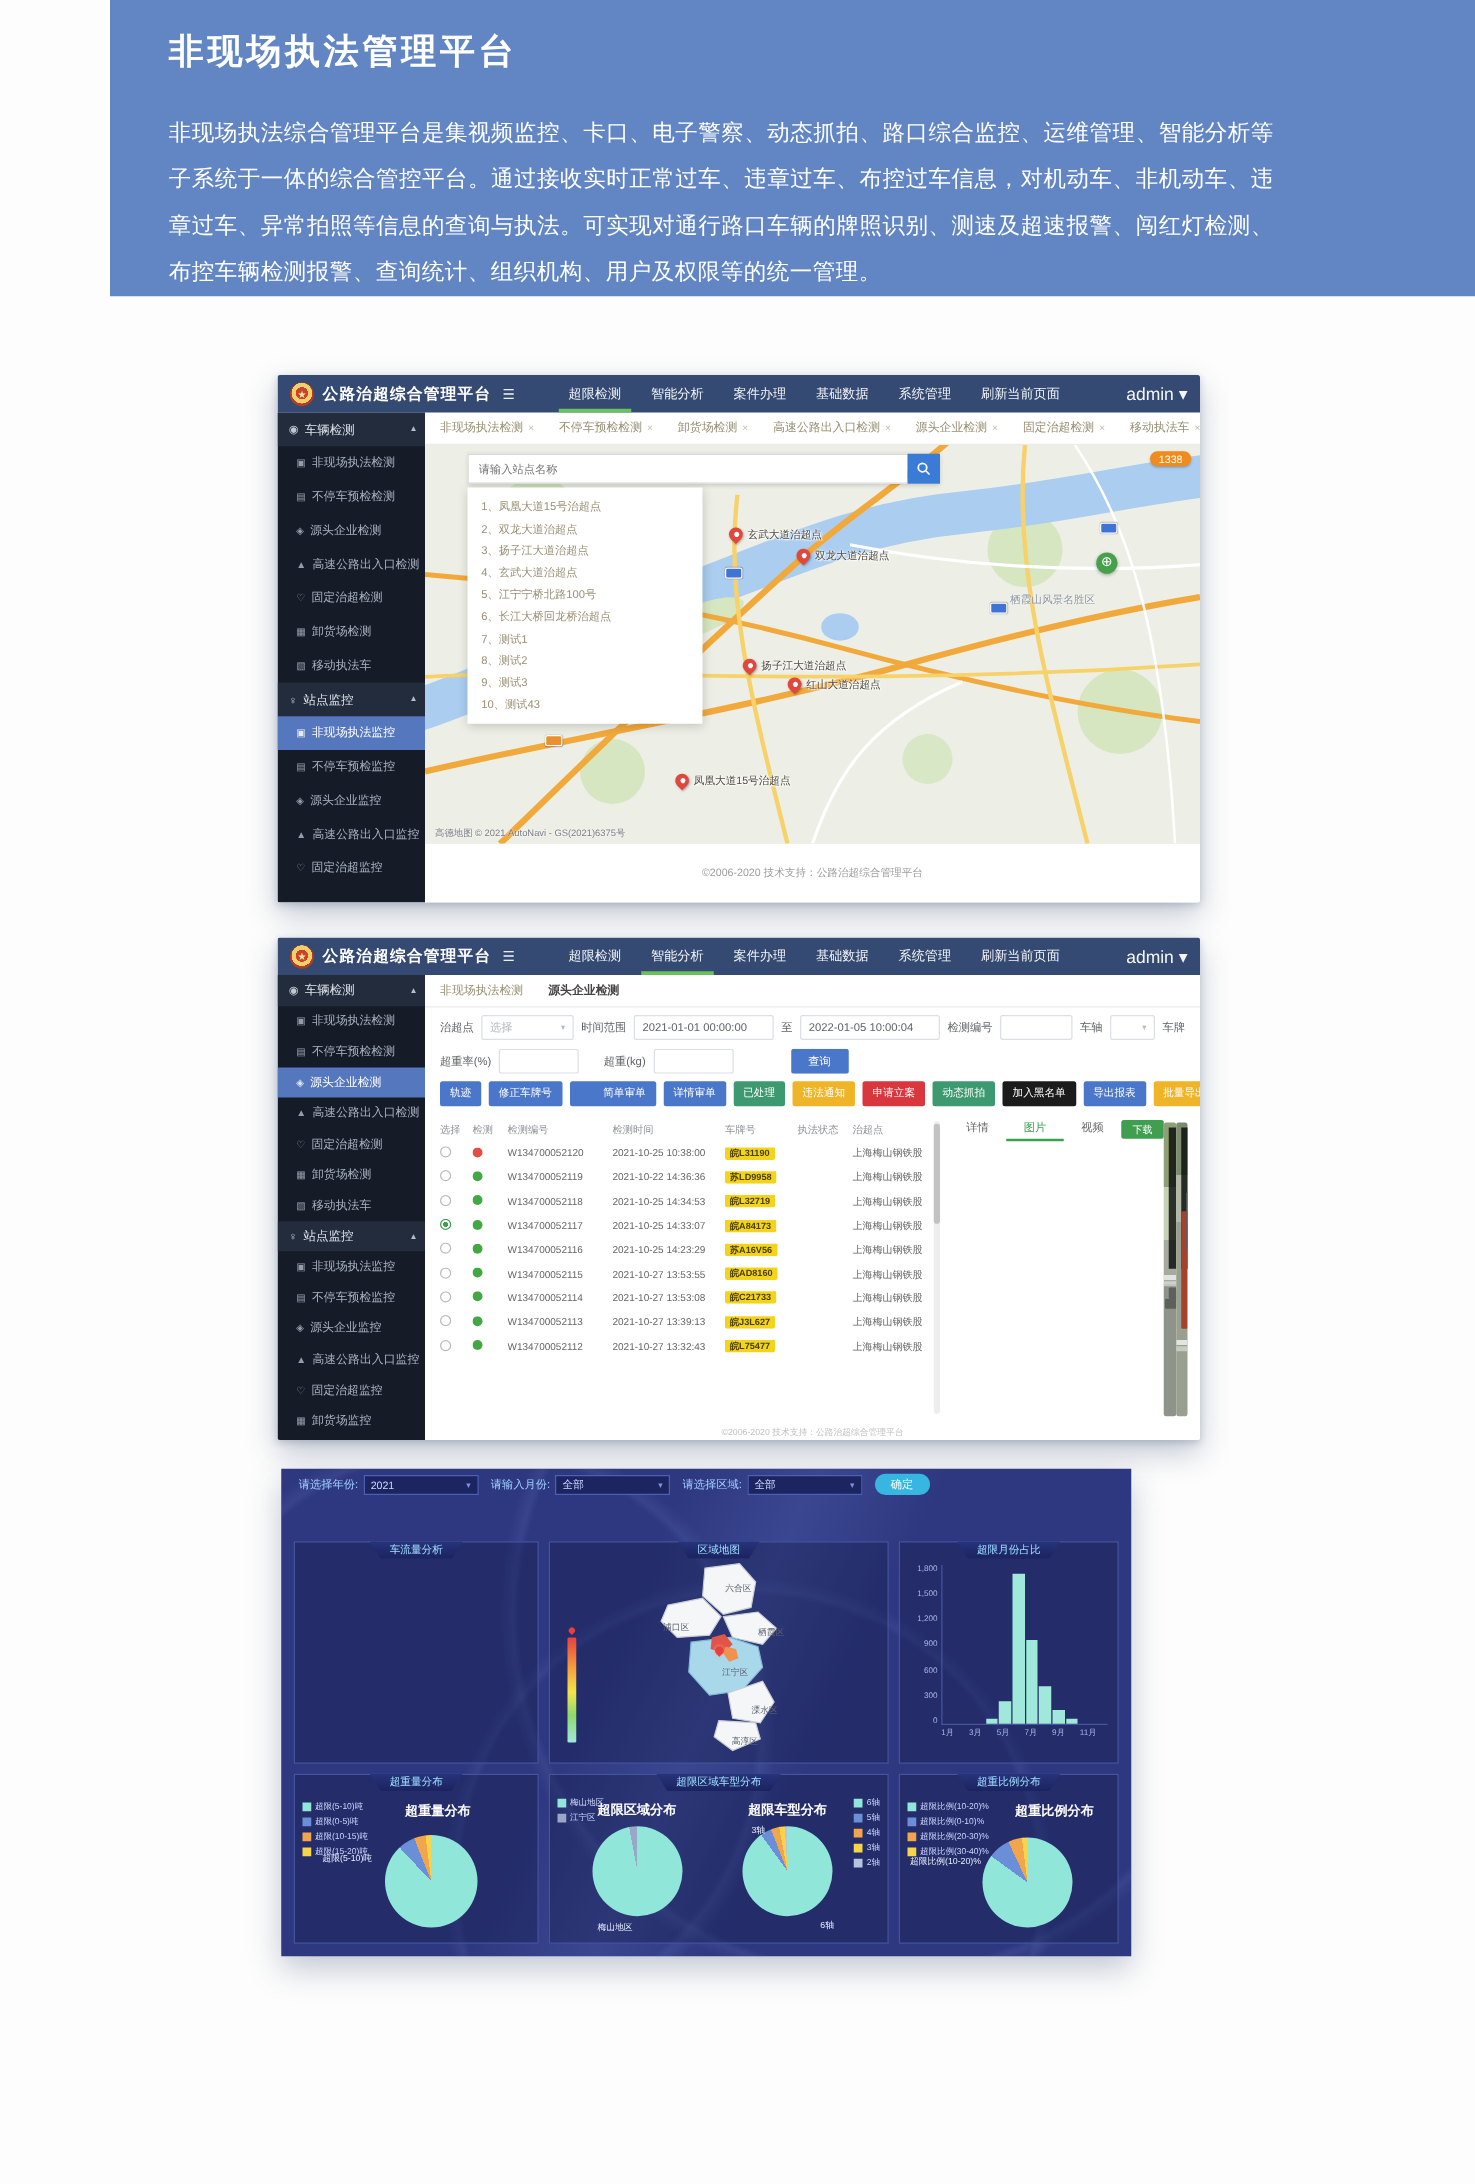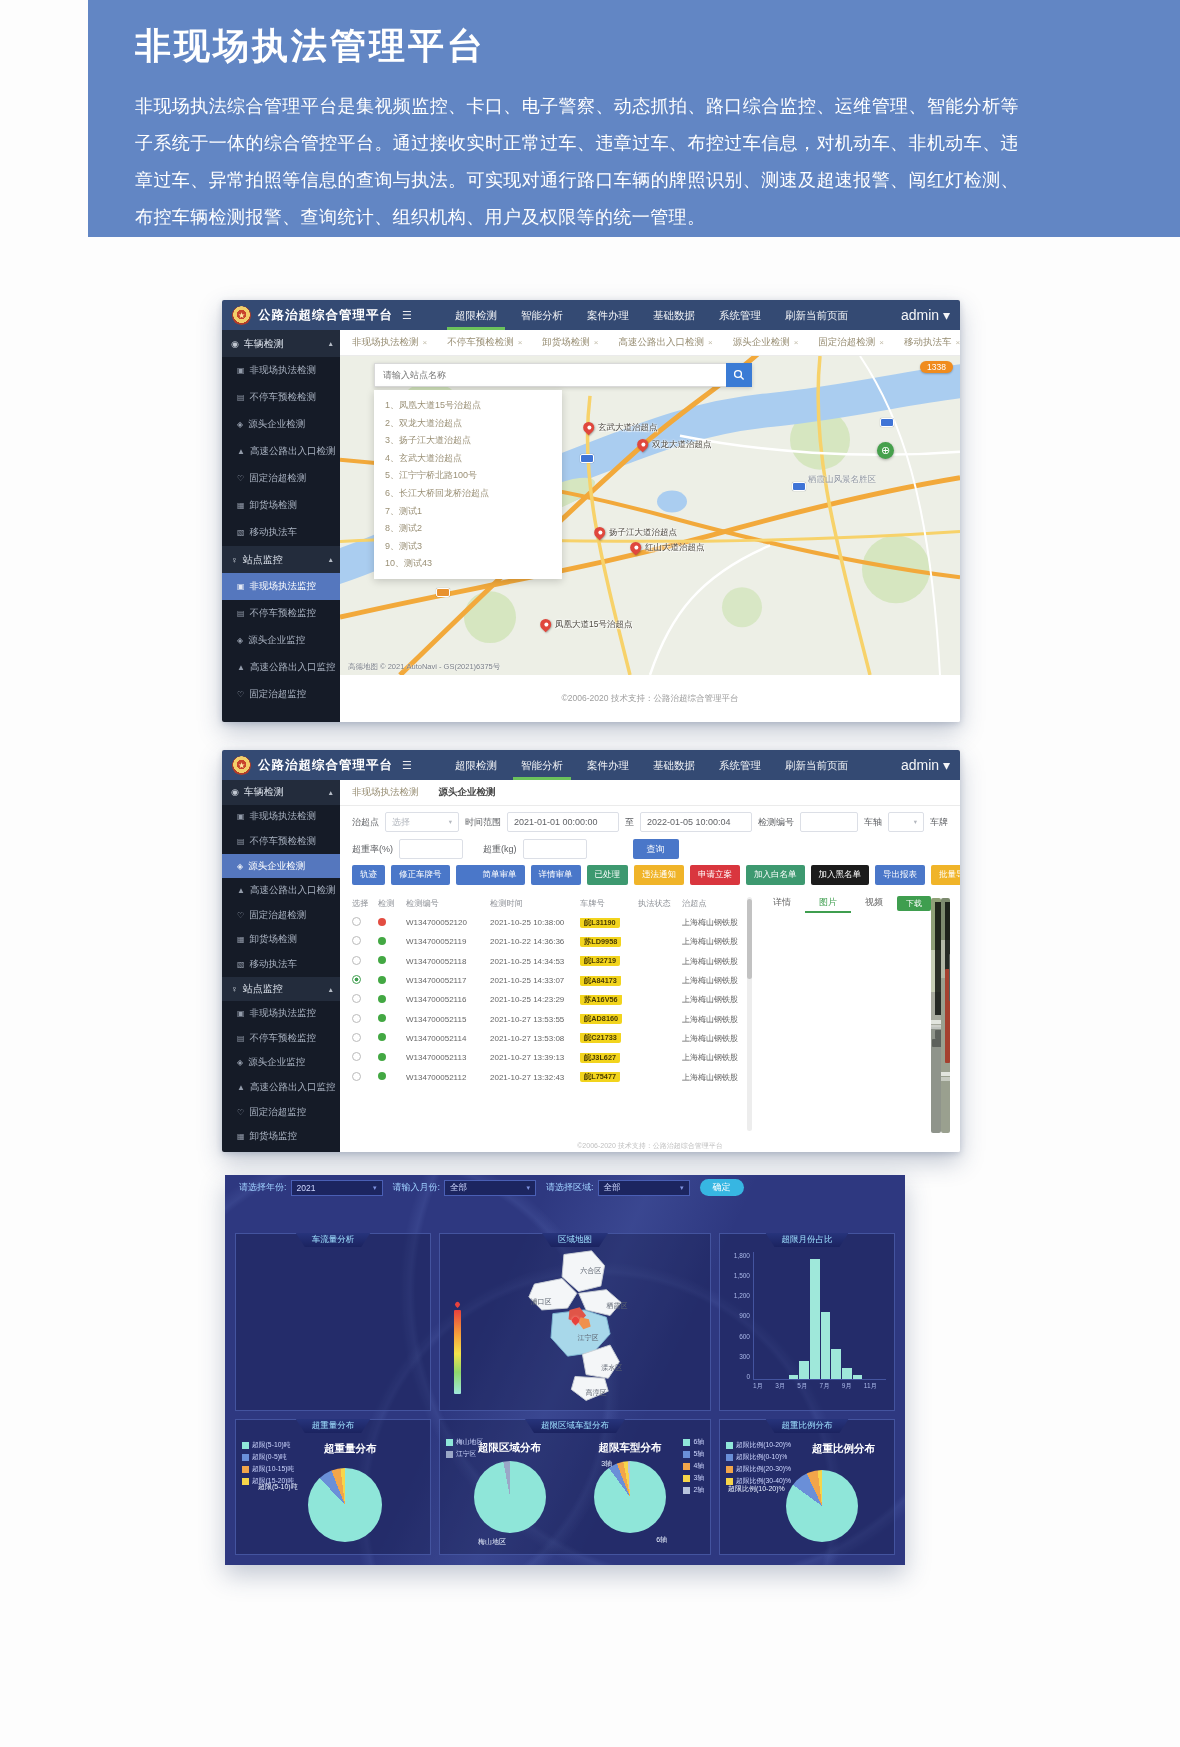--- a/index.html
+++ b/index.html
@@ -2,21 +2,21 @@
 <html><head>
 <meta charset="utf-8">
 <style>
   *{margin:0;padding:0;box-sizing:border-box}
   html,body{background:#fff}
   body{font-family:"Liberation Sans","DejaVu Sans",sans-serif}
   .page{position:relative;width:1180px;height:1747px;background:#fdfdfd;overflow:hidden}
 
   
   .band-top{position:absolute;left:88px;top:0;right:0;height:237px;background:#6286c4;color:#fff}
-  .doc-title{position:absolute;left:47px;top:22px;font-size:36px;font-weight:bold;letter-spacing:3px}
+  .doc-title{position:absolute;left:47px;top:22px;font-size:28px;font-weight:bold;letter-spacing:3px}
   .doc-intro{position:absolute;left:47px;top:88px;width:884px;font-size:18px;line-height:37px;letter-spacing:.4px;text-align:justify}
 
   
   .win{position:absolute;background:#fff;box-shadow:0 10px 24px rgba(40,60,100,.28),0 2px 6px rgba(40,60,100,.2);display:flex;flex-direction:column;overflow:hidden;border-radius:2px}
   .win1{left:222px;top:300px;width:738px;height:422px}
   .win2{left:222px;top:750px;width:738px;height:402px}
 
   .appbar{height:30px;background:#344a73;display:flex;align-items:center;color:#fff;padding:0 10px;gap:7px;flex:0 0 auto;position:relative}
   .logo{width:19px;height:19px;border-radius:50%;background:radial-gradient(circle at 50% 45%,#c8442c 0 34%,#f2cf6a 35% 58%,#b23c28 59% 100%);display:flex;align-items:center;justify-content:center;font-size:8px;color:#ffe9a0;flex:0 0 auto}
   .brand{font-size:12.5px;font-weight:bold;letter-spacing:1px;white-space:nowrap}
@@ -486,21 +486,21 @@
         </div>
         <div class="actions">
 
         <span class="abtn" style="background: rgb(74, 119, 201);">轨迹</span>
             <span class="abtn" style="background: rgb(74, 119, 201);">修正车牌号</span>
             <span class="abtn" style="background: rgb(74, 119, 201); padding-left: 27px;">简单审单</span>
             <span class="abtn" style="background: rgb(74, 119, 201);">详情审单</span>
             <span class="abtn" style="background: rgb(61, 153, 112);">已处理</span>
             <span class="abtn" style="background: rgb(240, 180, 41);">违法通知</span>
             <span class="abtn" style="background: rgb(217, 54, 62);">申请立案</span>
-            <span class="abtn" style="background: rgb(61, 153, 112);">加入白名单</span>
+            <span class="abtn" style="background: rgb(61, 153, 112);">动态抓拍</span>
             <span class="abtn" style="background: rgb(27, 27, 27);">加入黑名单</span>
             <span class="abtn push" style="background: rgb(74, 119, 201);">导出报表</span>
             <span class="abtn" style="background: rgb(240, 180, 41);">批量导出</span>
           </div>
         <div class="tablezone">
           <div class="tbl">
             <div class="trow thead">
 
             <span class="cell">选择</span>
                 <span class="cell">检测</span>

